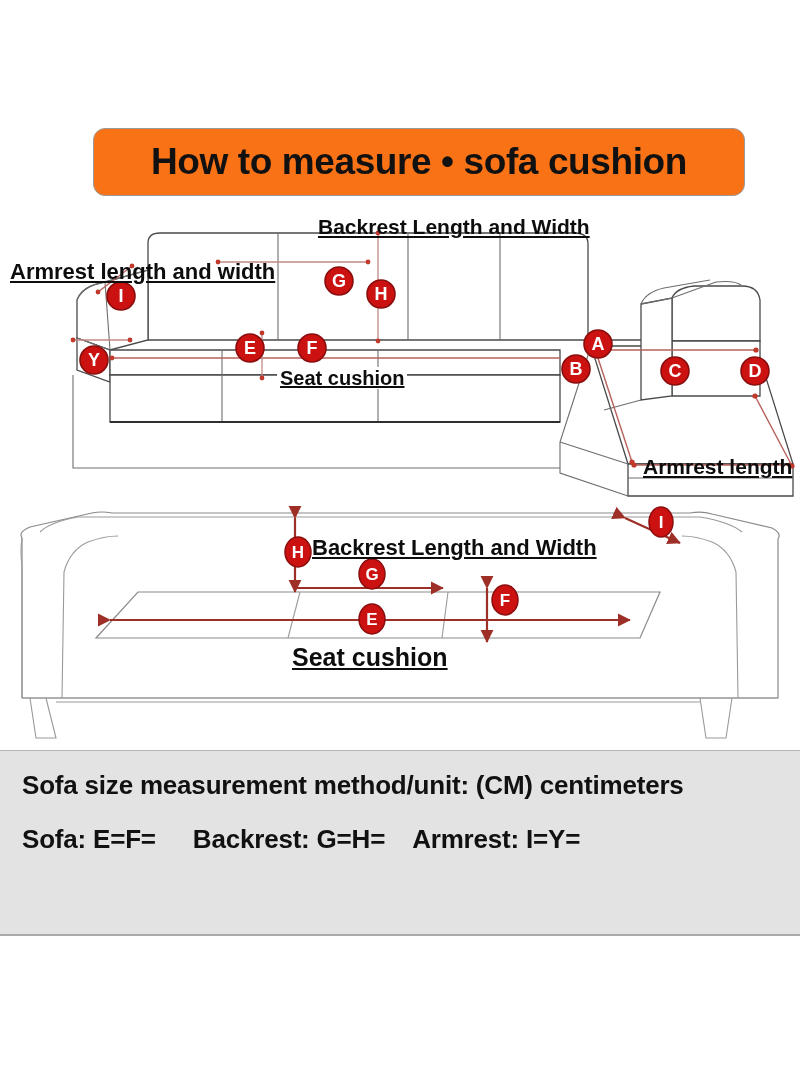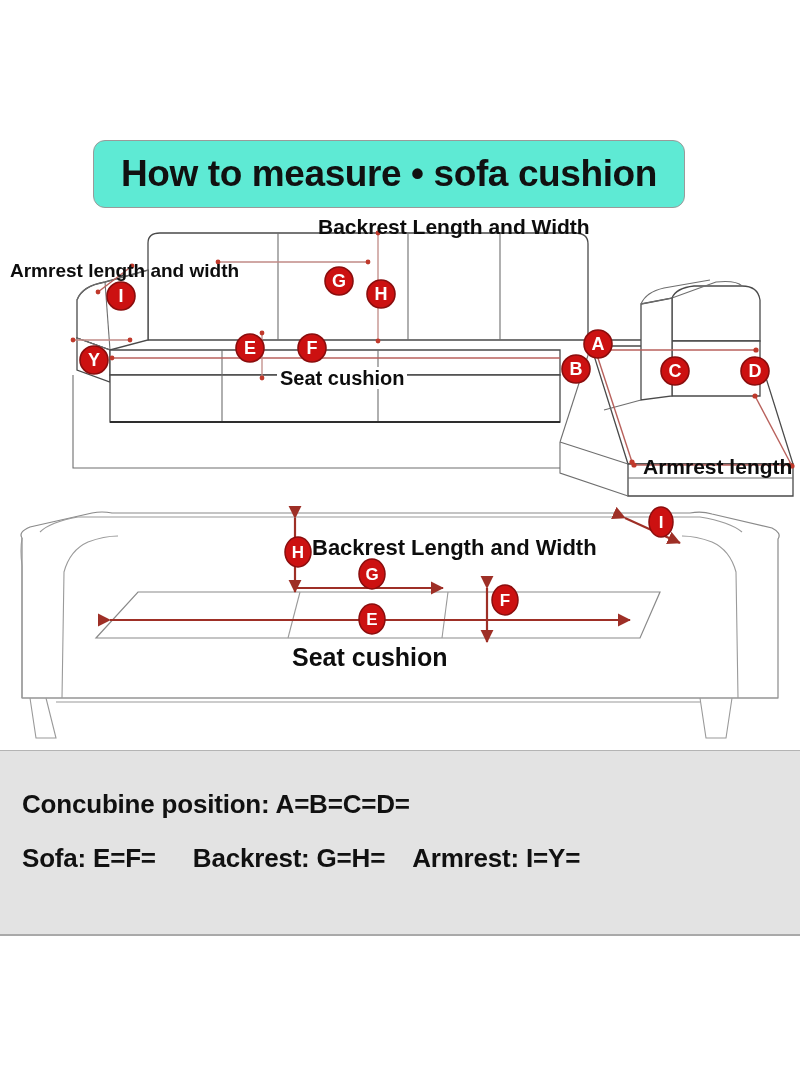--- a/index.html
+++ b/index.html
@@ -21,25 +21,25 @@
     left: 0; top: 0;
     width: 800px;
     height: 1091px;
     background: #ffffff;
   }
 
   
   #title-box {
     position: absolute;
     left: 93px;
-    top: 140px;
-    width: 592px;
+    top: 128px;
+    width: 652px;
     height: 68px;
     box-sizing: border-box;
-    background: #5eead4;
+    background: #f97316;
     border: 1.5px solid #9a9a9a;
     border-radius: 12px;
     display: flex;
     align-items: center;
     justify-content: center;
   }
   #title-text {
     font-size: 37px;
     font-weight: bold;
     letter-spacing: -0.4px;
@@ -58,24 +58,25 @@
   #diagram-bottom { top: 480px; height: 270px; }
 
   
   .dlabel {
     position: absolute;
     font-family: "Liberation Sans", sans-serif;
     font-weight: bold;
     color: #0d0d0d;
     white-space: nowrap;
     line-height: 1;
+    text-decoration: underline;
   }
 
   #lbl-backrest-top  { left: 318px; top: 216px; font-size: 21px; }
-  #lbl-armrest-left  { left: 10px;  top: 261px; font-size: 19px; }
+  #lbl-armrest-left  { left: 10px;  top: 261px; font-size: 22px; }
   #lbl-seat-top      { left: 277px; top: 367px; font-size: 20px; background:#ffffff; padding:1px 3px;}
   #lbl-armrest-right { left: 643px; top: 456px; font-size: 21px; }
   #lbl-backrest-bot  { left: 312px; top: 537px; font-size: 22px; }
   #lbl-seat-bot      { left: 292px; top: 645px; font-size: 25px; }
 
   
   #info-panel {
     position: absolute;
     left: 0;
     top: 750px;
@@ -332,21 +333,21 @@
   </svg>
 
   <div class="dlabel" id="lbl-backrest-top">Backrest Length and Width</div>
   <div class="dlabel" id="lbl-armrest-left">Armrest length and width</div>
   <div class="dlabel" id="lbl-seat-top">Seat cushion</div>
   <div class="dlabel" id="lbl-armrest-right">Armrest length</div>
   <div class="dlabel" id="lbl-backrest-bot">Backrest Length and Width</div>
   <div class="dlabel" id="lbl-seat-bot">Seat cushion</div>
 
   <div id="info-panel">
-    <div class="info-line" id="info-line-2">Concubine position: A=B=C=D=</div>
+    <div class="info-line" id="info-line-1">Sofa size measurement method/unit: (CM) centimeters</div>
     <div class="info-line" id="info-line-3">
       <span class="info-seg">Sofa: E=F=</span>
       <span class="info-seg seg-gap-1">Backrest: G=H=</span>
       <span class="info-seg seg-gap-2">Armrest: I=Y=</span>
     </div>
   </div>
 
 </div>
 
 </body></html>

